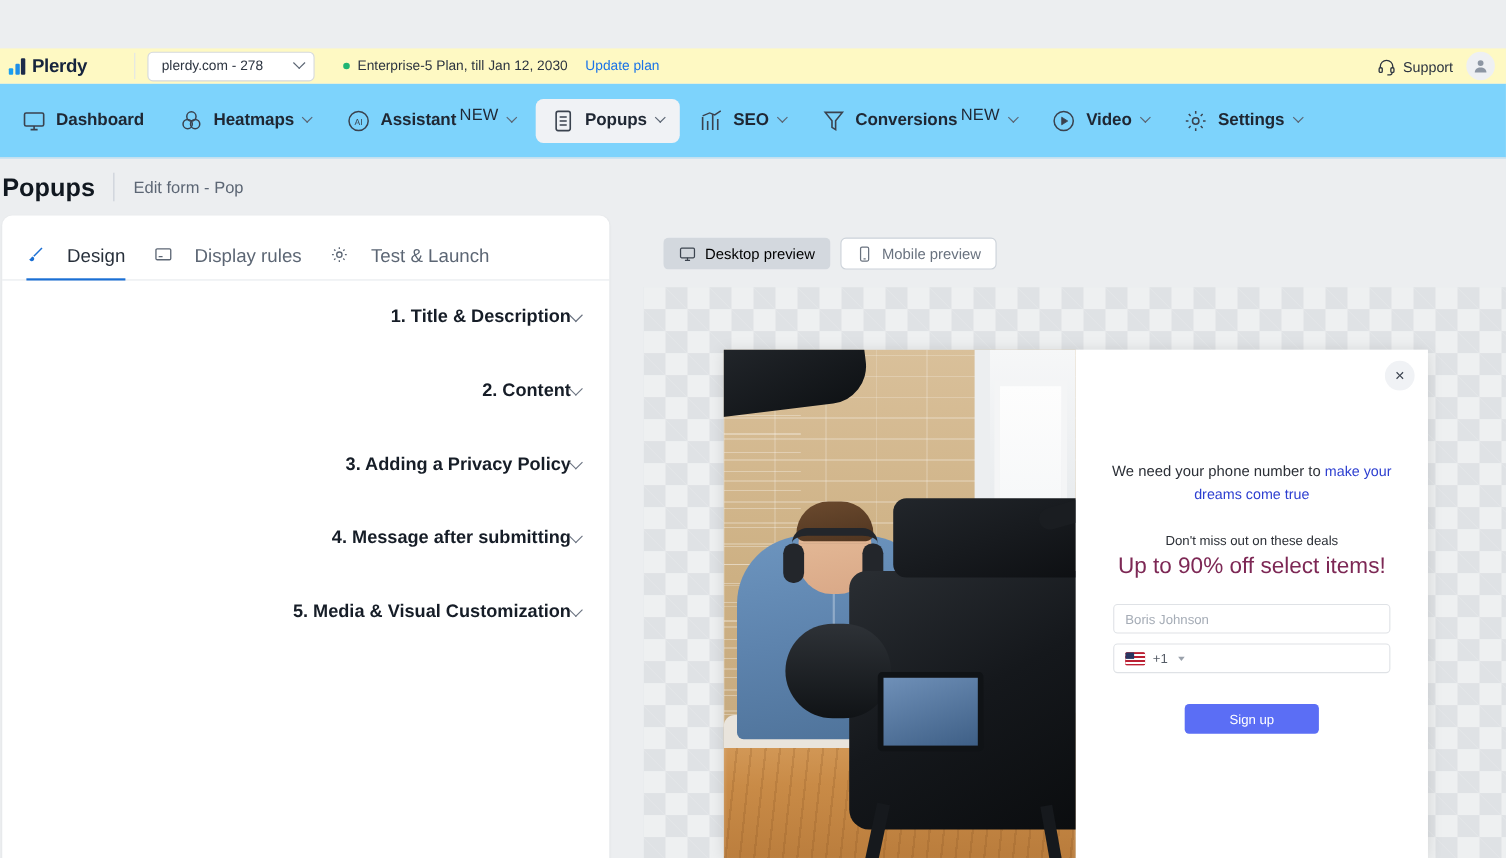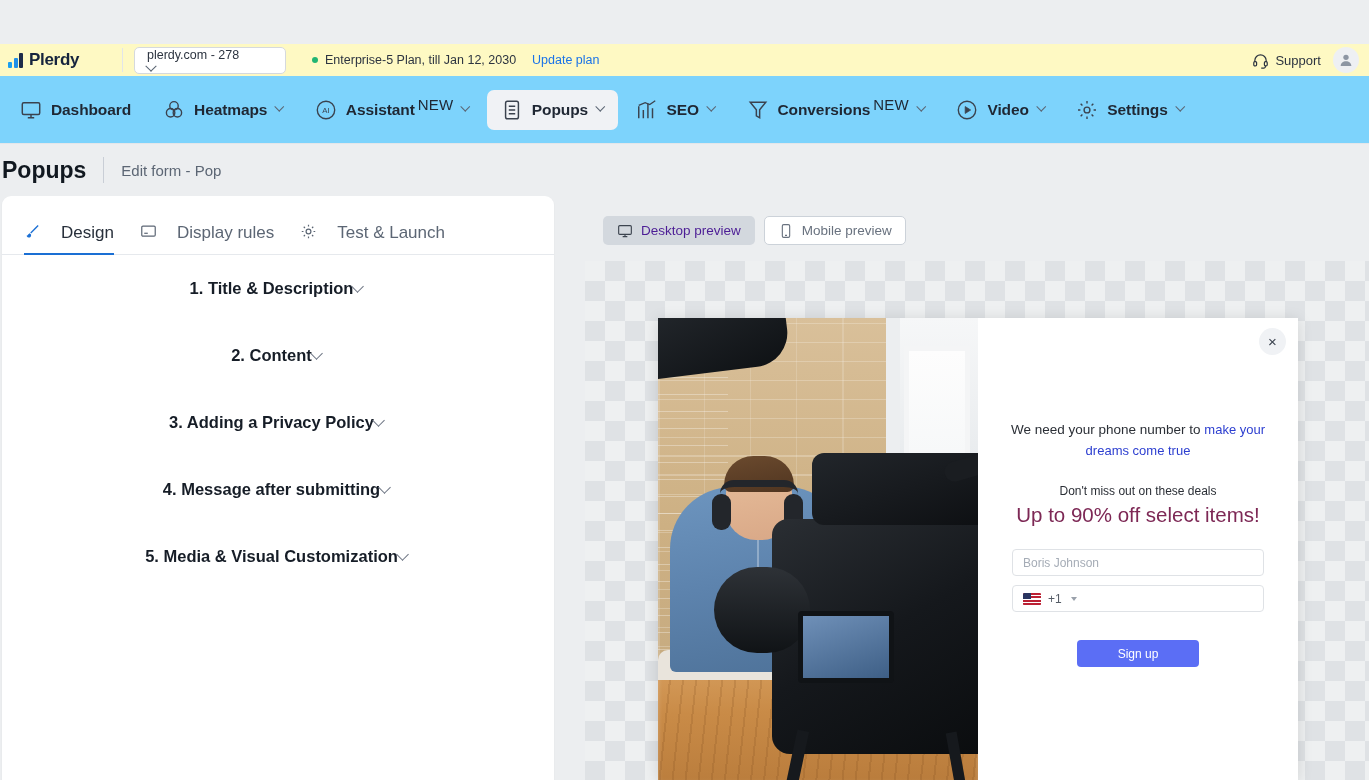--- a/index.html
+++ b/index.html
@@ -26,25 +26,24 @@
   .logo-bars i:nth-child(3) { height: 15px; background: #1d2b4a; }
   .logo-text { font-size: 17px; font-weight: bold; color: #16243d; letter-spacing: -0.3px; }
 
   .vdiv { width: 1px; height: 24px; background: #e2e5e9; }
 
   .site-select {
     margin-left: 11px;
     height: 27px; min-width: 152px;
     border: 1px solid #d5d9de; border-radius: 5px;
     background: #fff;
-    display: flex; justify-content: space-between;
+    display: flex; align-items: center; justify-content: space-between;
     padding: 0 9px 0 12px;
     font-size: 12.5px; color: #2c3440;
     cursor: pointer;
-    flex-direction: column;
   }
   .chev { width: 8px; height: 8px; border-right: 1.6px solid #5a6472; border-bottom: 1.6px solid #5a6472;
           transform: rotate(45deg) translate(-2px,-2px); display:inline-block; }
   .chev.sm { width: 6.5px; height: 6.5px; border-width: 1.5px; }
 
   .plan-info {
     margin-left: 26px; display: flex; align-items: center; gap: 7px;
     font-size: 12.5px; color: #2c3440;
   }
   .plan-dot { width: 6px; height: 6px; border-radius: 50%; background: #21b573; display:block; }
@@ -104,37 +103,37 @@
     padding-bottom: 10px; cursor: pointer;
     font-size: 17px; color: #5c6674;
     border-bottom: 2.5px solid transparent;
     margin-bottom: -1px;
   }
   .tab.active { color: #28303b; border-bottom-color: #1a6fd4; }
   .tab-ico { width: 17px; height: 17px; display:flex; align-items:center; justify-content:center; }
 
   .acc-list { padding: 0 22px; }
   .acc-item {
-    display: flex; align-items: center; justify-content: center;
+    display: flex; align-items: center; justify-content: flex-end;
     height: 67px; cursor: pointer;
   }
   .acc-title { font-size: 16.5px; font-weight: bold; color: #161d27; }
   .acc-chev { width: 9px; height: 9px; border-right: 1.7px solid #6b7381; border-bottom: 1.7px solid #6b7381;
               transform: rotate(45deg); margin-right: 4px; margin-top:-4px;}
 
   
   .preview { flex: 1; padding-top: 20px; }
   .prev-tabs { display: flex; gap: 9px; padding-left: 18px; margin-bottom: 16px; }
   .prev-tab {
     display: flex; align-items: center; gap: 8px;
     height: 29px; padding: 0 13px;
     border-radius: 5px; font-size: 13.5px; cursor: pointer;
     border: 1px solid transparent;
   }
-  .prev-tab.active { background: #d3d8de; color: #4c1d95; }
+  .prev-tab.active { background: #d3d8de; color: #000000; }
   .prev-tab.inactive { background: #fff; border-color: #ccd2d9; color: #69727f; }
 
   .canvas {
     position: relative;
     height: 545px;
     background-color: #eef0f1;
     background-image:
       linear-gradient(45deg, #dfe2e5 25%, transparent 25%, transparent 75%, #dfe2e5 75%),
       linear-gradient(45deg, #dfe2e5 25%, transparent 25%, transparent 75%, #dfe2e5 75%);
     background-size: 40px 40px;

